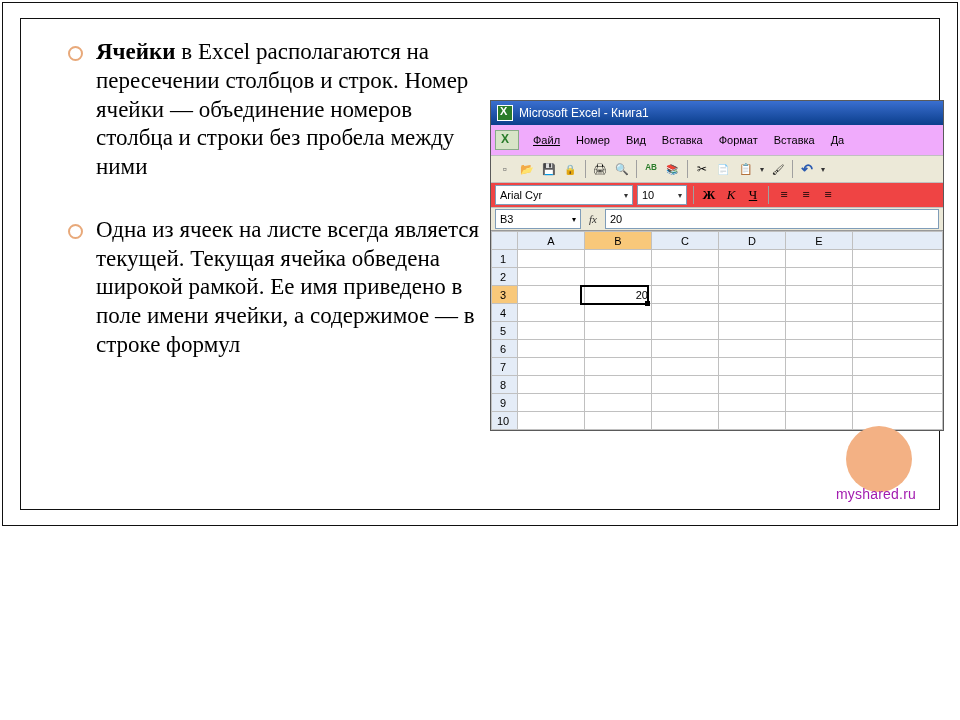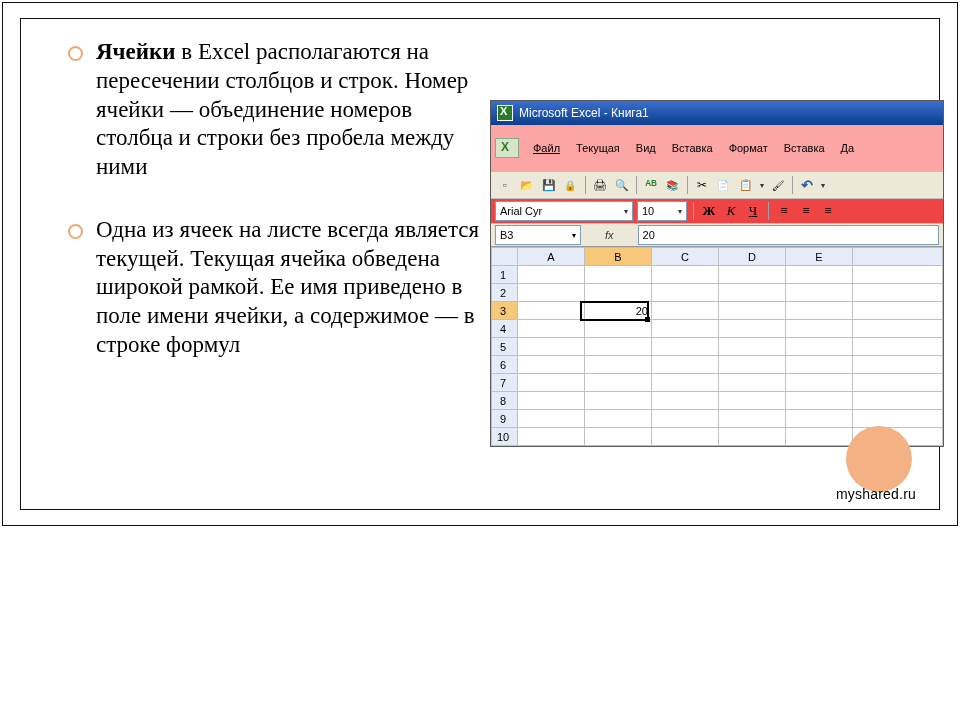--- a/index.html
+++ b/index.html
@@ -5,27 +5,27 @@
   html,body{margin:0;padding:0;width:960px;height:720px;background:#fff;font-family:Georgia,'Times New Roman',serif;overflow:hidden}
   .slide{position:relative;width:960px;height:528px;box-sizing:border-box}
   .frame-outer{position:absolute;left:20px;top:18px;right:20px;bottom:18px;border:1px solid #111}
   .frame-inner{position:absolute;left:2px;top:2px;right:2px;bottom:2px;border:1.5px solid #111}
   .content{position:absolute;left:68px;top:38px;width:420px}
   ul.slist{list-style:none;padding:0;margin:0}
   ul.slist li{position:relative;padding-left:28px;margin-bottom:34px;font-size:23px;line-height:1.25;color:#000}
   ul.slist li::before{content:"";position:absolute;left:0;top:8px;width:11px;height:11px;border:2px solid #e8a97a;border-radius:50%;background:transparent}
   .bold{font-weight:bold}
   .circle{position:absolute;right:48px;bottom:36px;width:66px;height:66px;border-radius:50%;background:#f3b184}
-  .watermark{position:absolute;right:44px;bottom:26px;font-family:Arial,sans-serif;font-size:14px;color:#000000;letter-spacing:0.2px}
+  .watermark{position:absolute;right:44px;bottom:26px;font-family:Arial,sans-serif;font-size:14px;color:#a21caf;letter-spacing:0.2px}
   
   .excel{position:absolute;left:490px;top:100px;width:452px;border:1px solid #5a5a5a;font-family:Tahoma,Arial,sans-serif;font-size:11px;color:#000;background:#ece9d8}
   .excel .titlebar{height:24px;background:linear-gradient(#3a6fd0,#0b3e8c);display:flex;align-items:center;padding:0 6px;color:#fff;font-size:12px}
   .excel .xlogo{width:14px;height:14px;background:#2a7c2a;border:1px solid #fff;margin-right:6px;position:relative}
   .excel .xlogo::after{content:"X";position:absolute;left:2px;top:-1px;font-size:11px;font-weight:bold;color:#fff}
-  .excel .menubar{height:22px;background:#fca5a5;display:flex;align-items:center;padding:12px 4px;border-bottom:1px solid #c0c0c0}
+  .excel .menubar{height:22px;background:#f0abfc;display:flex;align-items:center;padding:4px 4px;border-bottom:1px solid #c0c0c0}
   .excel .menubar .xllogo{width:22px;height:18px;background:#d7e4c7;border:1px solid #8a8;margin-right:6px;position:relative}
   .excel .menubar .xllogo::after{content:"X";position:absolute;left:5px;top:1px;color:#2a7c2a;font-weight:bold;font-size:12px}
   .excel .menubar span.mi{padding:2px 8px;cursor:default}
   .excel .menubar span.mi u{text-decoration:underline}
   .excel .toolbar{height:26px;background:#ece9d8;display:flex;align-items:center;padding:0 4px;border-bottom:1px solid #c0c0c0;gap:2px}
   .excel .tb{width:18px;height:18px;border:1px solid transparent;display:flex;align-items:center;justify-content:center;font-size:12px}
   .excel .sep{width:1px;height:18px;background:#a0a0a0;margin:0 2px}
   .excel .drop{width:8px;height:18px;display:flex;align-items:center;justify-content:center;color:#333;font-size:8px}
   .ico-new{color:#666}.ico-new::before{content:"▫"}
   .ico-open::before{content:"📂";font-size:11px}
@@ -39,24 +39,24 @@
   .ico-copy::before{content:"📄";font-size:10px}
   .ico-paste::before{content:"📋";font-size:11px}
   .ico-fmt::before{content:"🖌";font-size:10px}
   .ico-undo{color:#2a5ab0}.ico-undo::before{content:"↶";font-size:14px;font-weight:bold}
   .excel .fmt-bar{height:24px;background:#ef4444;display:flex;align-items:center;padding:0 4px;border-bottom:1px solid #c0c0c0;gap:4px}
   .excel .combo{height:18px;background:#fff;border:1px solid #7f9db9;display:flex;align-items:center;padding:0 4px;white-space:nowrap}
   .excel .combo .cdrop{margin-left:auto;font-size:8px;color:#333;padding-left:4px}
   .excel .bbtn{width:18px;height:18px;display:flex;align-items:center;justify-content:center;font-family:'Times New Roman',serif;font-size:13px}
   .excel .bbtn.b{font-weight:bold}.excel .bbtn.i{font-style:italic}.excel .bbtn.u{text-decoration:underline}
   .ico-al::before{content:"≡";font-size:13px}
-  .excel .formula-bar{height:22px;background:#ece9d8;display:flex;align-items:center;padding:0 4px;border-bottom:1px solid #999;gap:20px}
+  .excel .formula-bar{height:22px;background:#ece9d8;display:flex;align-items:center;padding:0 4px;border-bottom:1px solid #999;gap:4px}
   .excel .namebox{width:76px;height:18px;background:#fff;border:1px solid #7f9db9;display:flex;align-items:center;padding:0 4px}
   .excel .namebox .cdrop{margin-left:auto;font-size:8px}
-  .excel .fx{font-style:italic;font-family:Liberation Sans, sans-serif;color:#333;padding:0 4px}
+  .excel .fx{font-style:italic;font-family:Liberation Serif, serif;color:#333;padding:0 4px}
   .excel .fcontent{flex:1;height:18px;background:#fff;border:1px solid #7f9db9;padding:0 4px;display:flex;align-items:center}
   .excel .grid{background:#fff;position:relative}
   .excel table{border-collapse:collapse;width:100%}
   .excel th,.excel td{border:1px solid #c0c0c0;height:17px;padding:0;font-size:11px;font-weight:normal}
   .excel th{background:#e4ecf7;text-align:center}
   .excel .rowh{background:#e4ecf7;text-align:center;width:22px}
   .excel .rowh.sel,.excel th.sel{background:#f8c87a}
   .excel td{text-align:right;padding-right:3px}
   .excel .col{width:66px}
   .excel .selcell{position:absolute;border:2.5px solid #000;box-sizing:border-box;pointer-events:none}
@@ -81,21 +81,21 @@
   </div>
 
   <div class="excel">
     <div class="titlebar">
       <div class="xlogo"></div>
       <span>Microsoft Excel - Книга1</span>
     </div>
     <div class="menubar">
       <div class="xllogo"></div>
       <span class="mi"><u>Файл</u></span>
-      <span class="mi"><span>Текущая</span></span>
+      <span class="mi"><span>Номер</span></span>
       <span class="mi"><span>Вид</span></span>
       <span class="mi"><span>Вставка</span></span>
       <span class="mi"><span>Формат</span></span>
       <span class="mi"><span>Вставка</span></span>
       <span class="mi"><span>Да</span></span>
     </div>
     <div class="toolbar">
       <div class="tb ico-new"></div>
       <div class="tb ico-open"></div>
       <div class="tb ico-save"></div>

